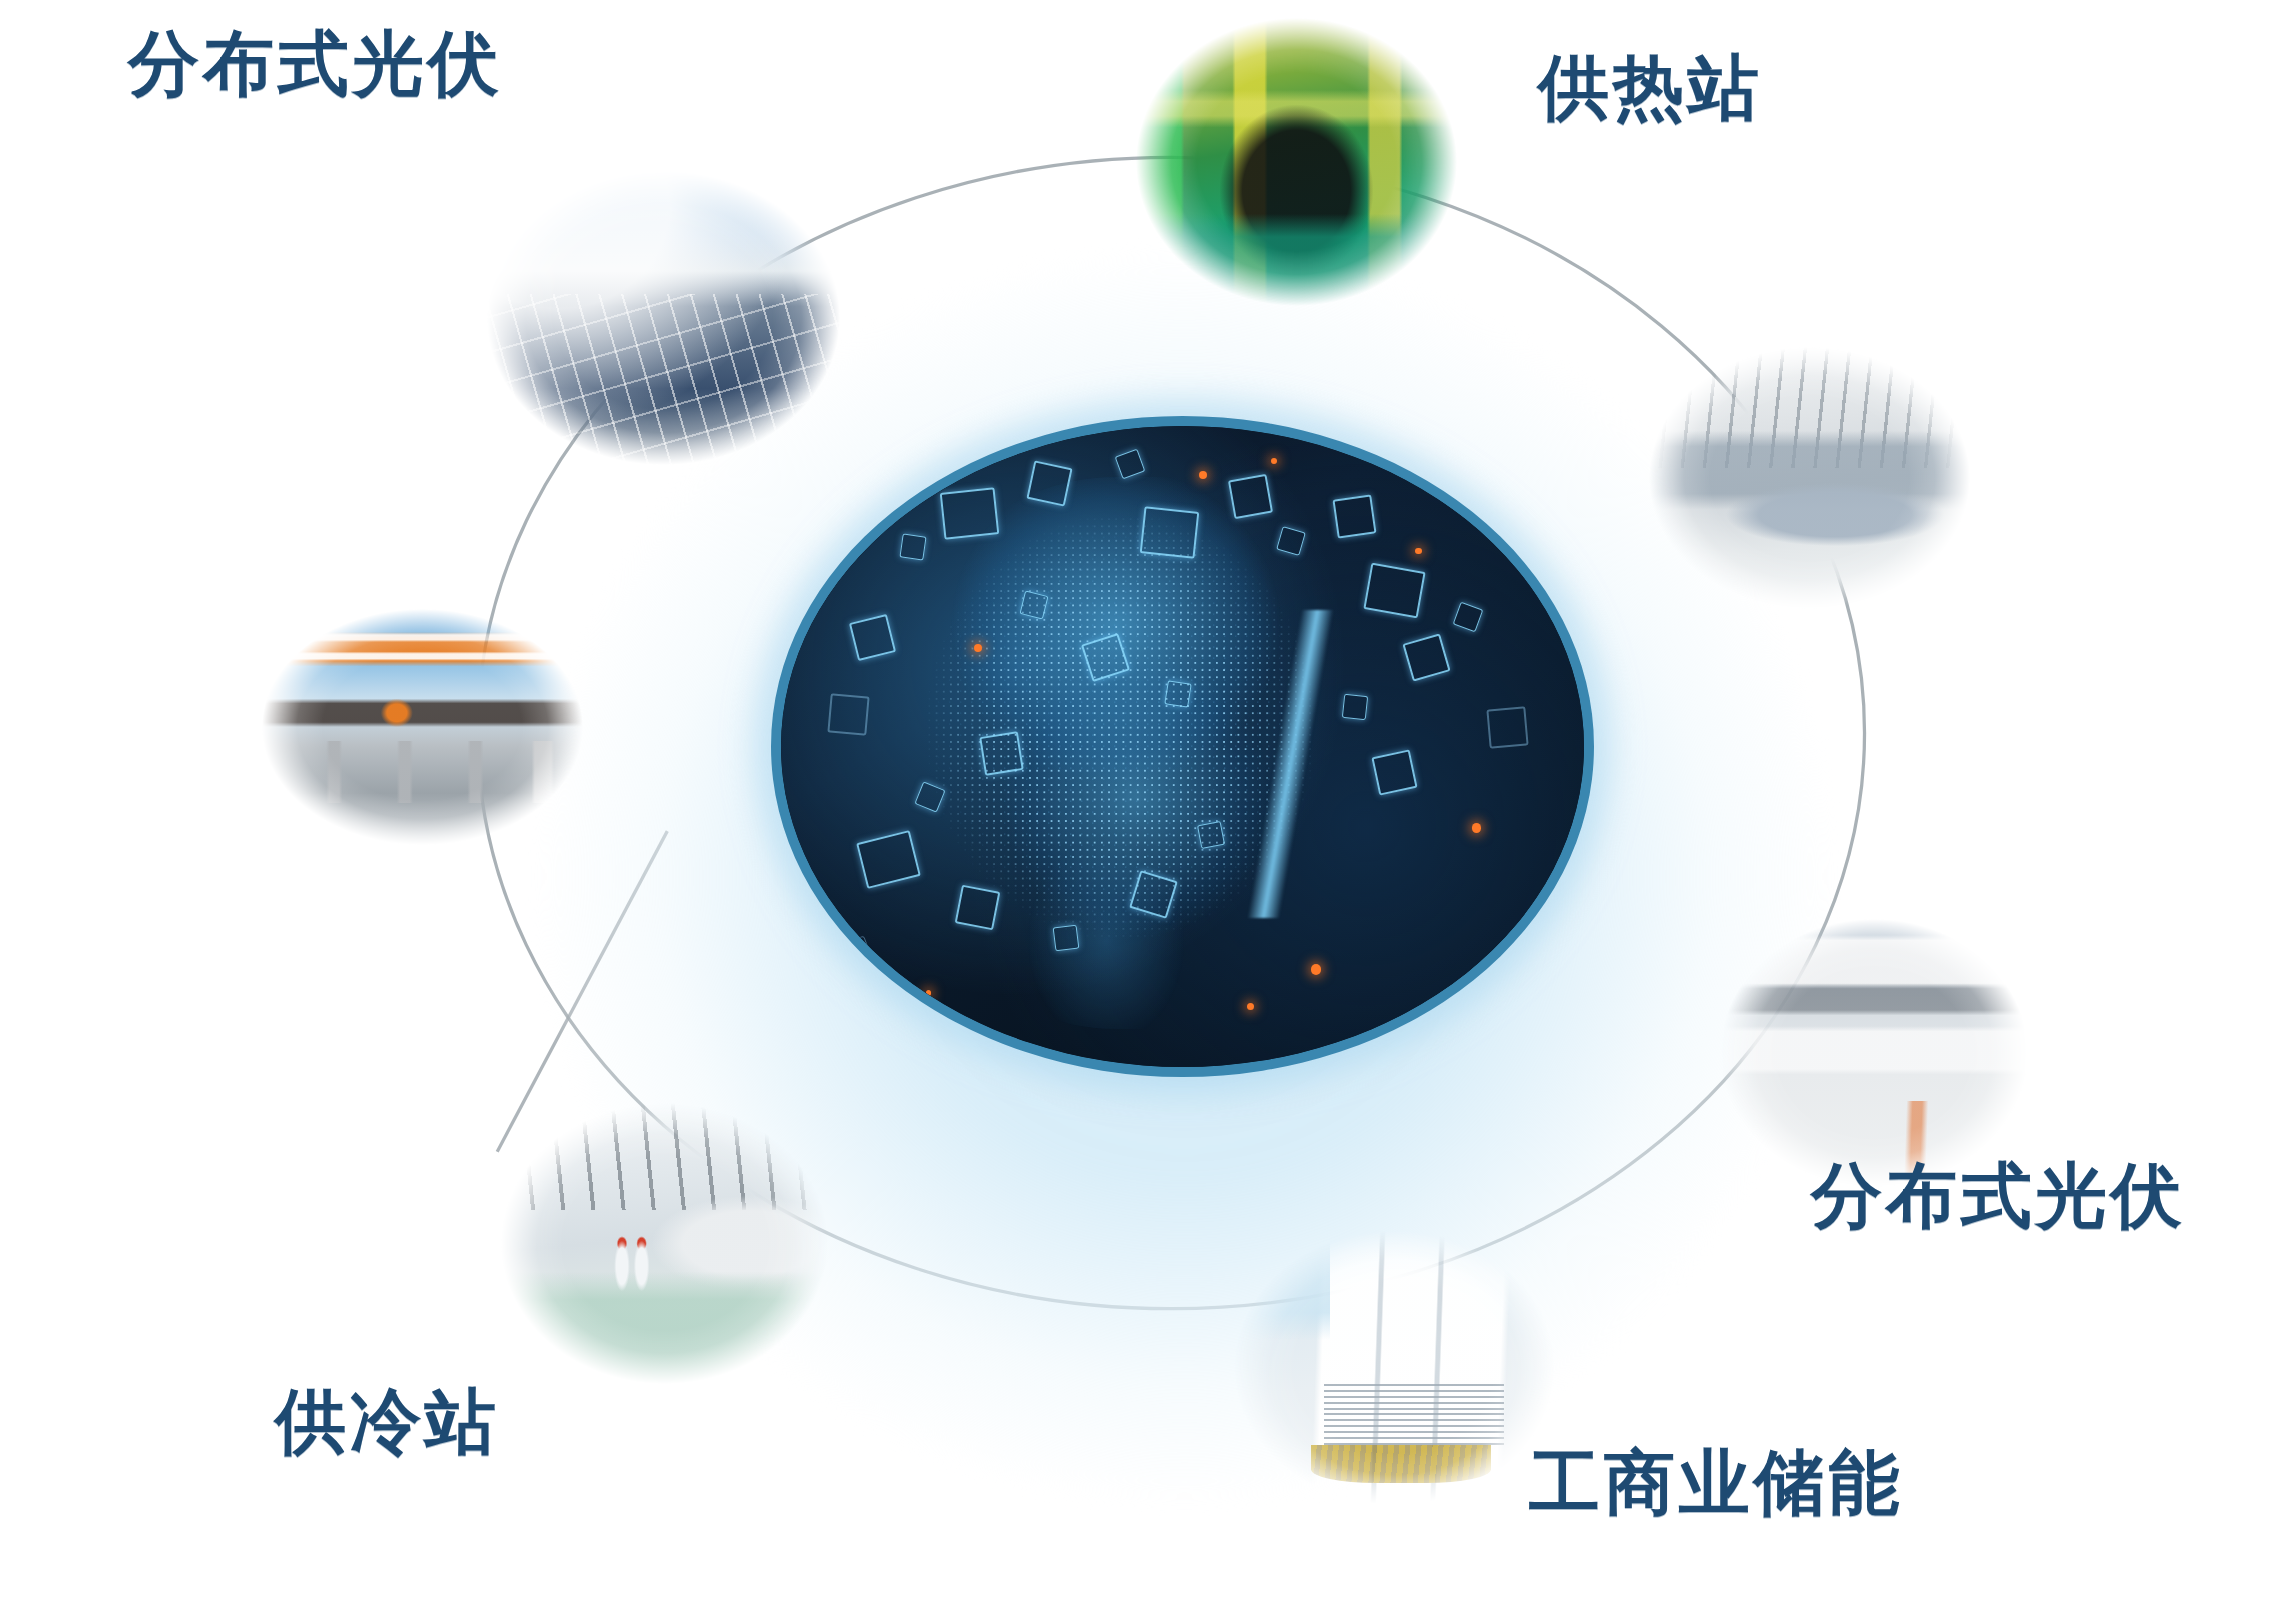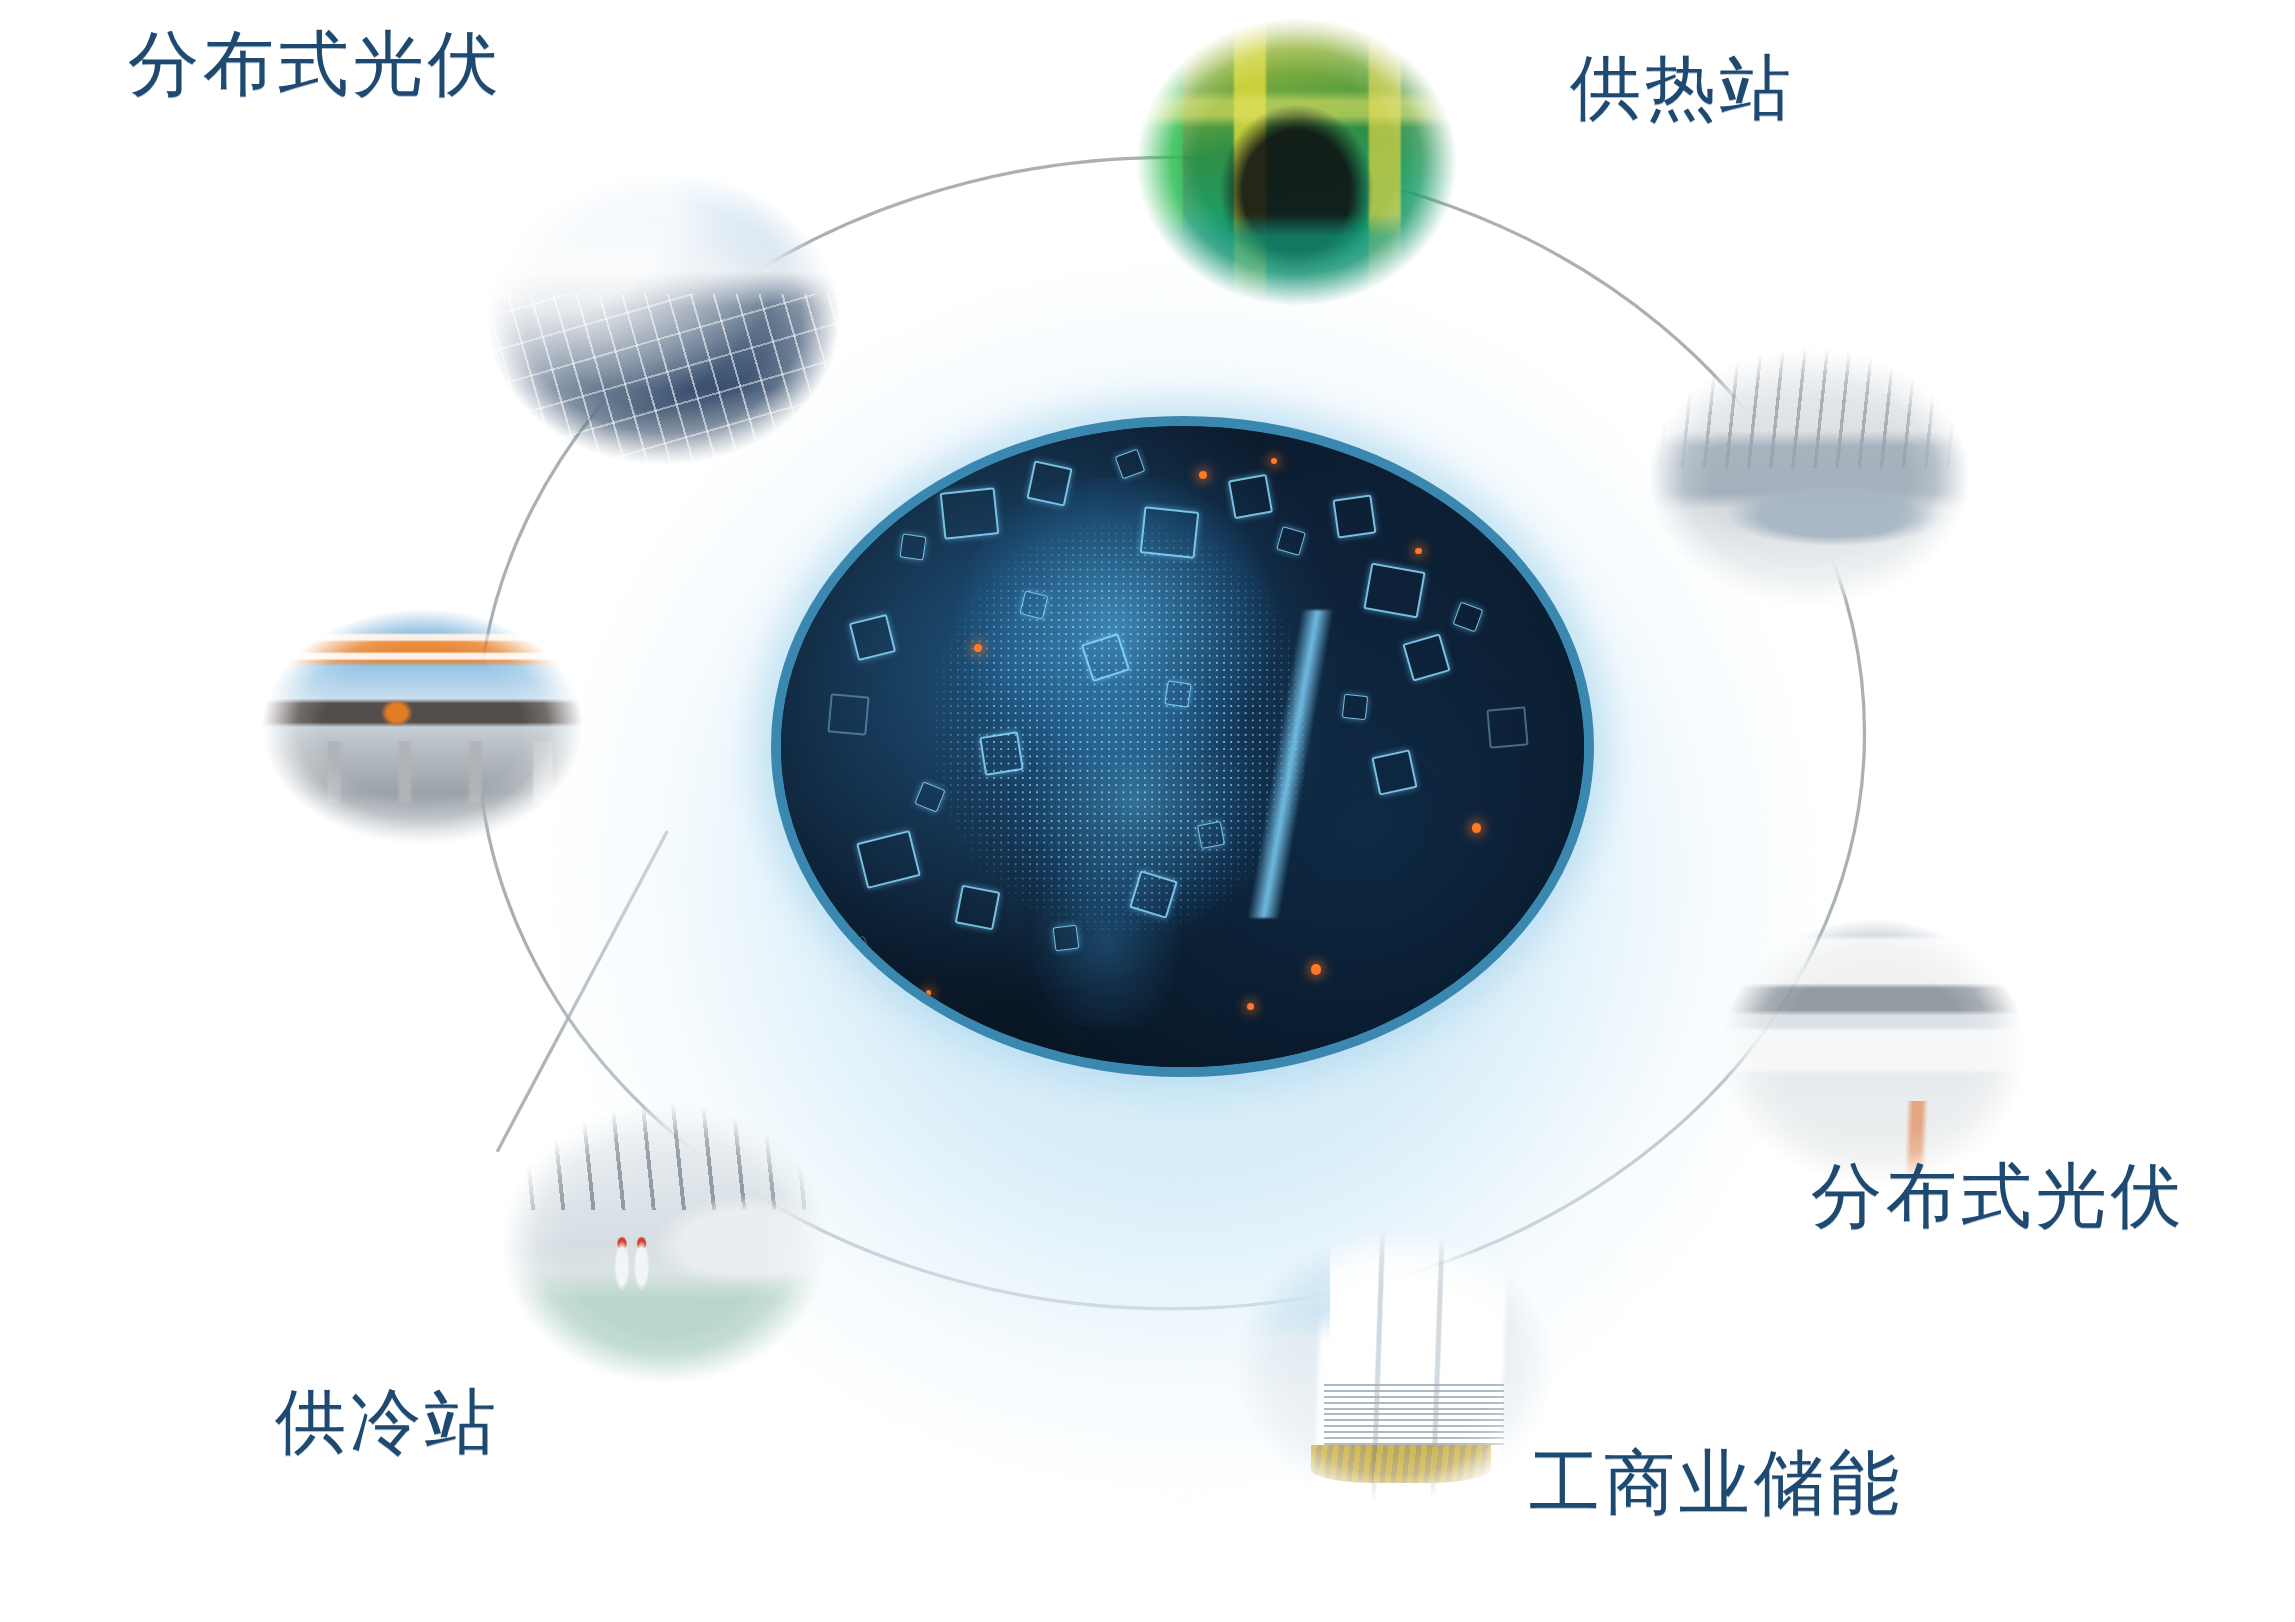--- a/index.html
+++ b/index.html
@@ -93,21 +93,21 @@
     overflow:hidden;
     -webkit-mask-image:radial-gradient(ellipse 50% 50% at 50% 50%, #000 62%, rgba(0,0,0,.82) 78%, rgba(0,0,0,.25) 93%, transparent 100%);
             mask-image:radial-gradient(ellipse 50% 50% at 50% 50%, #000 62%, rgba(0,0,0,.82) 78%, rgba(0,0,0,.25) 93%, transparent 100%);
   }
   .photo .scene{position:absolute;inset:0;}
 
   
   .label{
     position:absolute;
     color:#1e4a72;
-    font-weight:normal;
+    font-weight:bold;
     font-size:71px;
     letter-spacing:3.9px;
     white-space:nowrap;
     line-height:1;
     text-shadow:0 1.3px 0 rgba(30,74,114,.35);
   }
 </style>
 </head>
 <body>
 
@@ -187,21 +187,21 @@
       <div class="scene" style="background:linear-gradient(170deg,#b9c14c 0%,#8eb23a 18%,#2f8f46 44%,#1d9f6a 64%,#0f8f62 82%,#1c7a57 100%);"></div>
       <div class="scene" style="background:
          linear-gradient(90deg, rgba(40,190,80,.92) 0 14%, rgba(0,0,0,0) 15%),
          linear-gradient(90deg, rgba(0,0,0,0) 30%, rgba(215,215,60,.85) 31% 40%, rgba(0,0,0,0) 41%),
          linear-gradient(90deg, rgba(0,0,0,0) 72%, rgba(205,205,70,.78) 73% 82%, rgba(0,0,0,0) 83%);"></div>
       <div class="scene" style="background:linear-gradient(0deg, rgba(0,0,0,0) 62%, rgba(225,225,100,.6) 66% 71%, rgba(0,0,0,0) 75%);"></div>
       <div class="scene" style="background:radial-gradient(ellipse 24% 30% at 50% 60%, rgba(15,15,18,.88) 0 70%, rgba(0,0,0,0) 100%);"></div>
       <div class="scene" style="background:linear-gradient(0deg, rgba(20,150,120,.75) 0 24%, rgba(0,0,0,0) 32%);"></div>
     </div>
   </div>
-  <div class="label" style="left:1570px;top:52px;">供热站</div>
+  <div class="label" style="left:1538px;top:52px;">供热站</div>
 
   <div class="node" style="left:1649px;top:347px;width:321px;height:262px;">
     <div class="photo">
       <div class="scene" style="background:linear-gradient(175deg,#f2f4f5 0%,#dfe3e6 30%,#cfd5da 52%,#e4e8ea 74%,#f4f6f7 100%);"></div>
       <div class="scene" style="background:repeating-linear-gradient(96deg, rgba(120,132,142,.55) 0 3.3px, rgba(0,0,0,0) 3.3px 22px); height:46%;"></div>
       <div class="scene" style="background:linear-gradient(0deg, rgba(0,0,0,0) 38%, rgba(150,165,178,.75) 44% 62%, rgba(0,0,0,0) 68%);"></div>
       <div class="scene" style="background:radial-gradient(ellipse 34% 12% at 58% 64%, rgba(168,182,196,.95) 0 70%, rgba(0,0,0,0) 100%);"></div>
     </div>
   </div>
 

